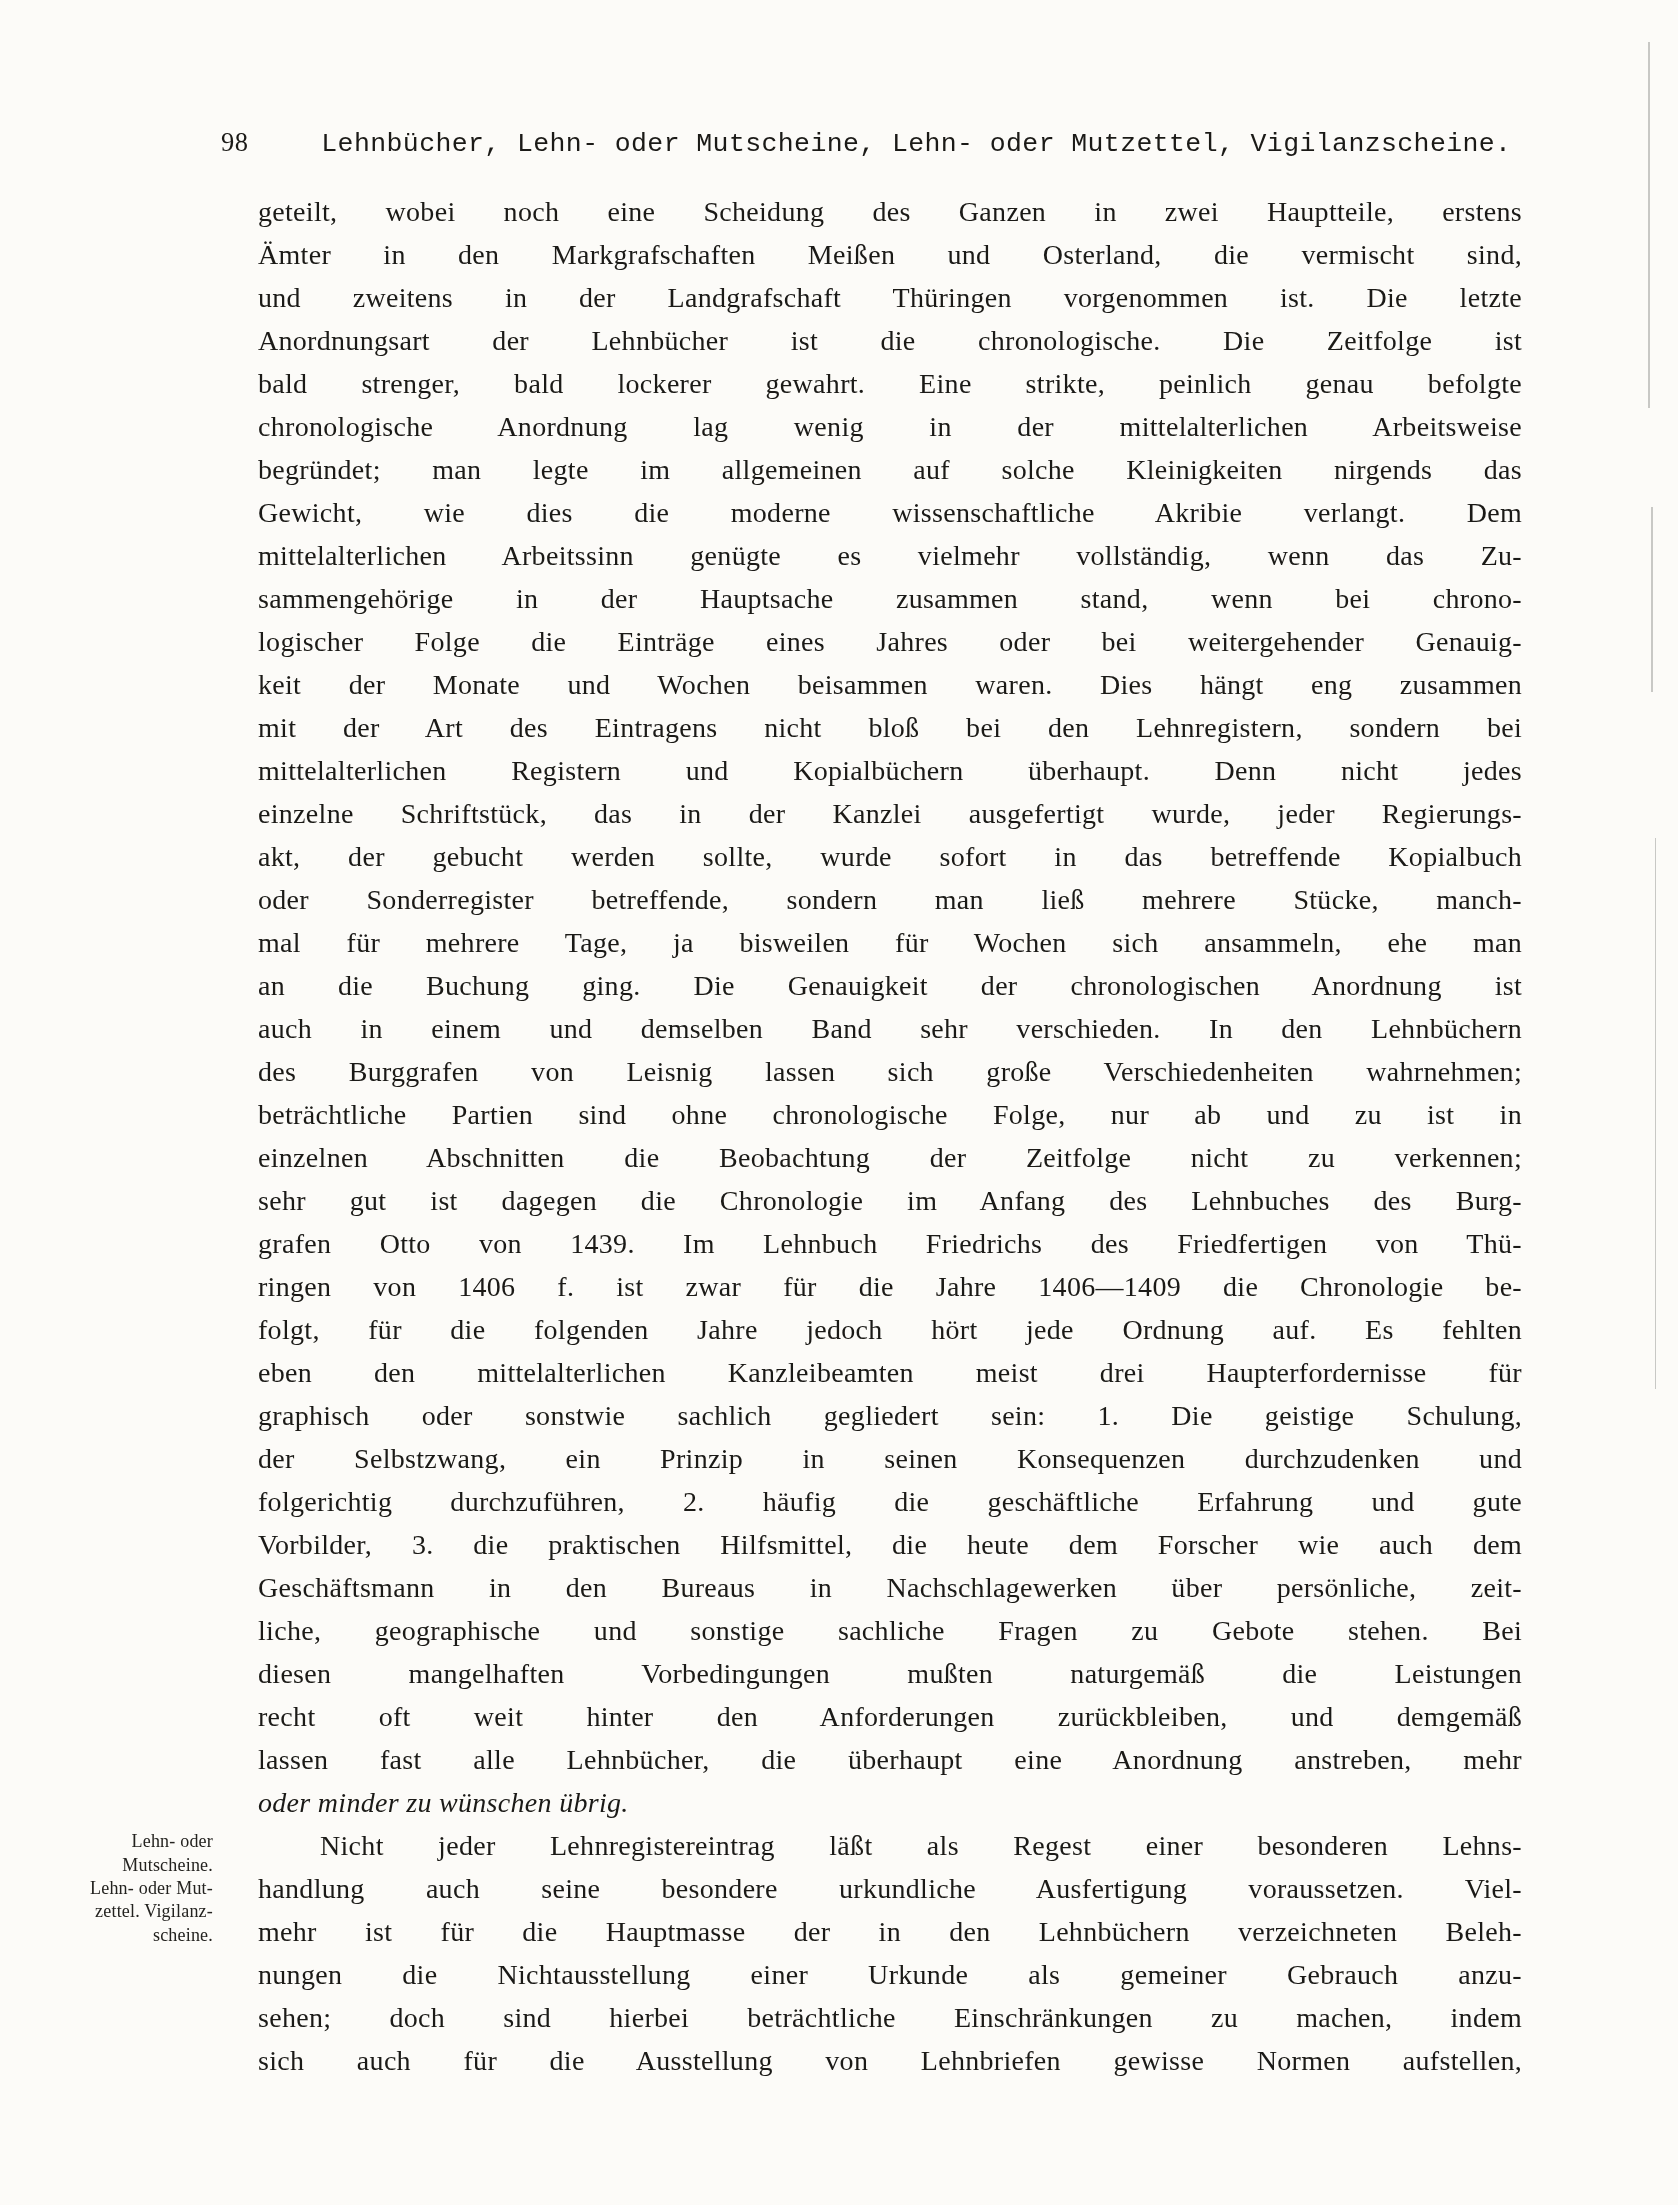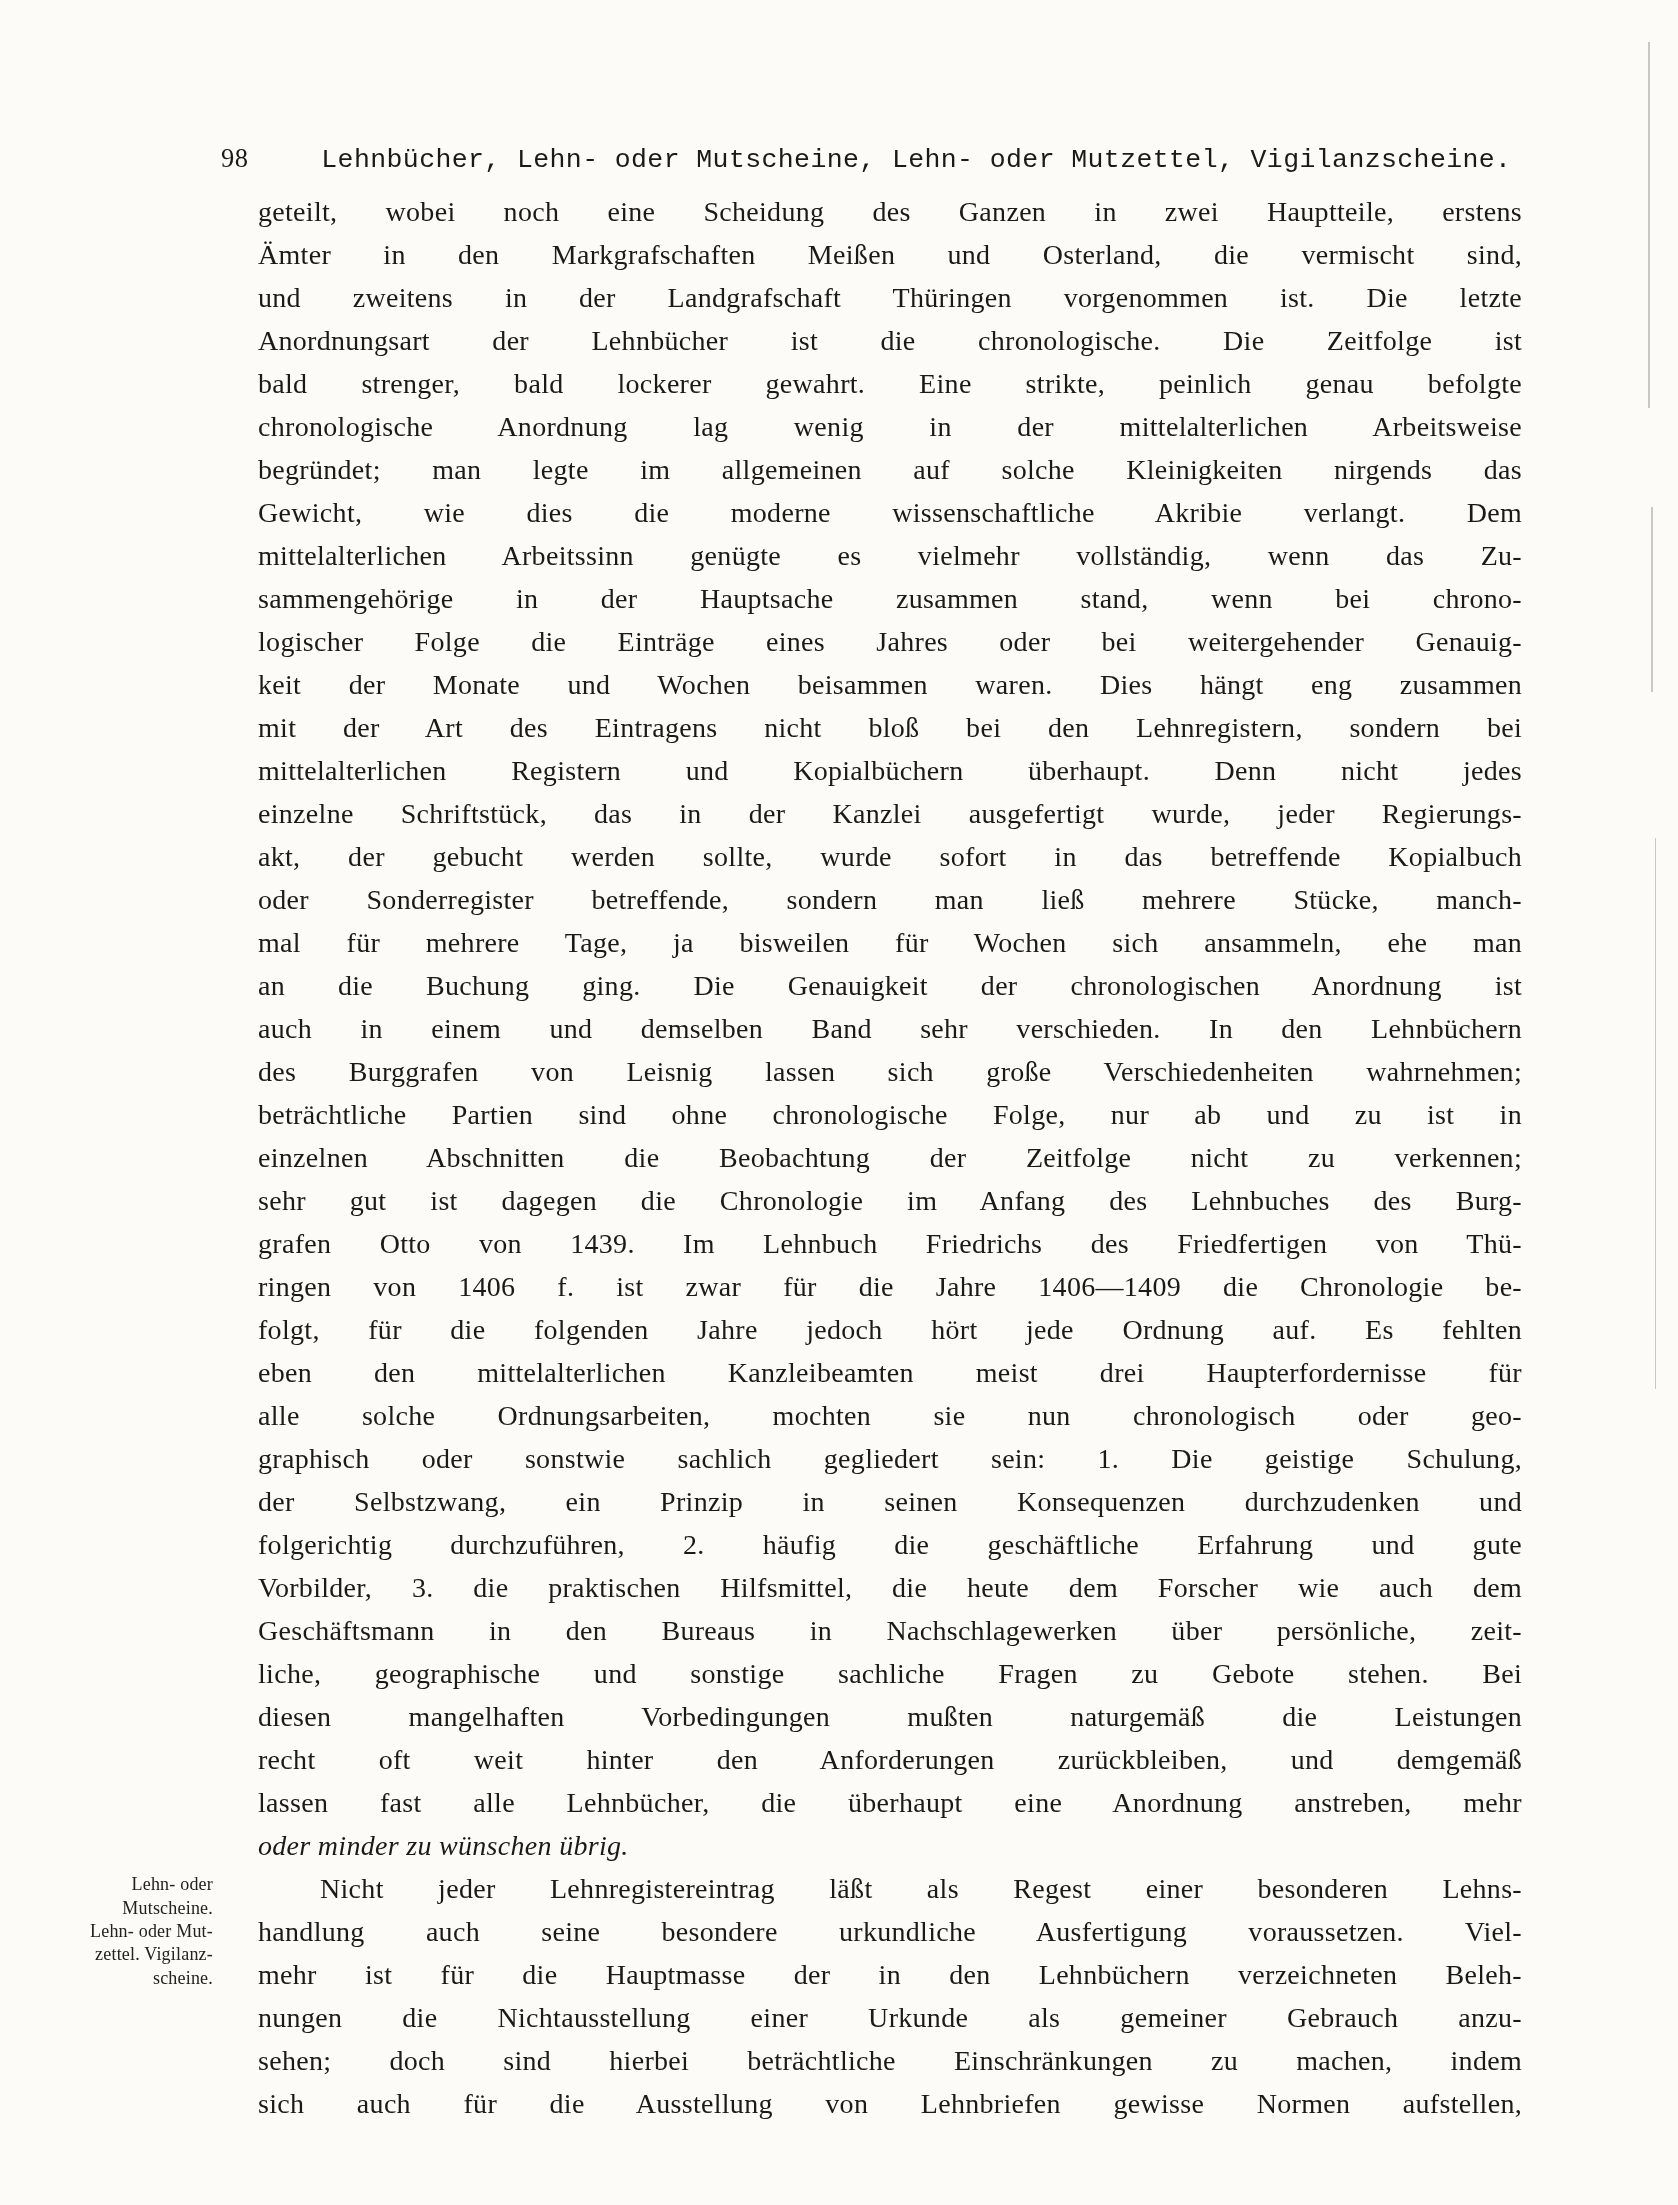--- a/index.html
+++ b/index.html
@@ -23,21 +23,21 @@
     position: absolute;
     top: 127px;
     left: 221px;
     width: 1301px;
     font-size: 26.5px;
     letter-spacing: 0.4px;
     display: flex;
     align-items: baseline;
     white-space: nowrap;
   }
-  .page-number { flex: none; margin-top: 16px; }
+  .page-number { flex: none; }
   .running-title { margin-left: 73px; font-family: Liberation Mono, monospace; }
 
   
   .text-block {
     position: absolute;
     top: 190px;
     left: 221px;
     width: 1301px;
     font-size: 28px;
     line-height: 43px;
@@ -148,21 +148,20 @@
         <div class="line">sehr gut ist dagegen die Chronologie im Anfang des Lehnbuches des Burg-</div>
 
         <div class="line">grafen Otto von 1439. Im Lehnbuch Friedrichs des Friedfertigen von Thü-</div>
 
         <div class="line">ringen von 1406 f. ist zwar für die Jahre 1406—1409 die Chronologie be-</div>
 
         <div class="line">folgt, für die folgenden Jahre jedoch hört jede Ordnung auf. Es fehlten</div>
 
         <div class="line">eben den mittelalterlichen Kanzleibeamten meist drei Haupterfordernisse für</div>
 
-        <div class="line">alle solche Ordnungsarbeiten, mochten sie nun chronologisch oder geo-</div>
 
         <div class="line">graphisch oder sonstwie sachlich gegliedert sein: 1. Die geistige Schulung,</div>
 
         <div class="line">der Selbstzwang, ein Prinzip in seinen Konsequenzen durchzudenken und</div>
 
         <div class="line">folgerichtig durchzuführen, 2. häufig die geschäftliche Erfahrung und gute</div>
 
         <div class="line">Vorbilder, 3. die praktischen Hilfsmittel, die heute dem Forscher wie auch dem</div>
 
         <div class="line">Geschäftsmann in den Bureaus in Nachschlagewerken über persönliche, zeit-</div>

